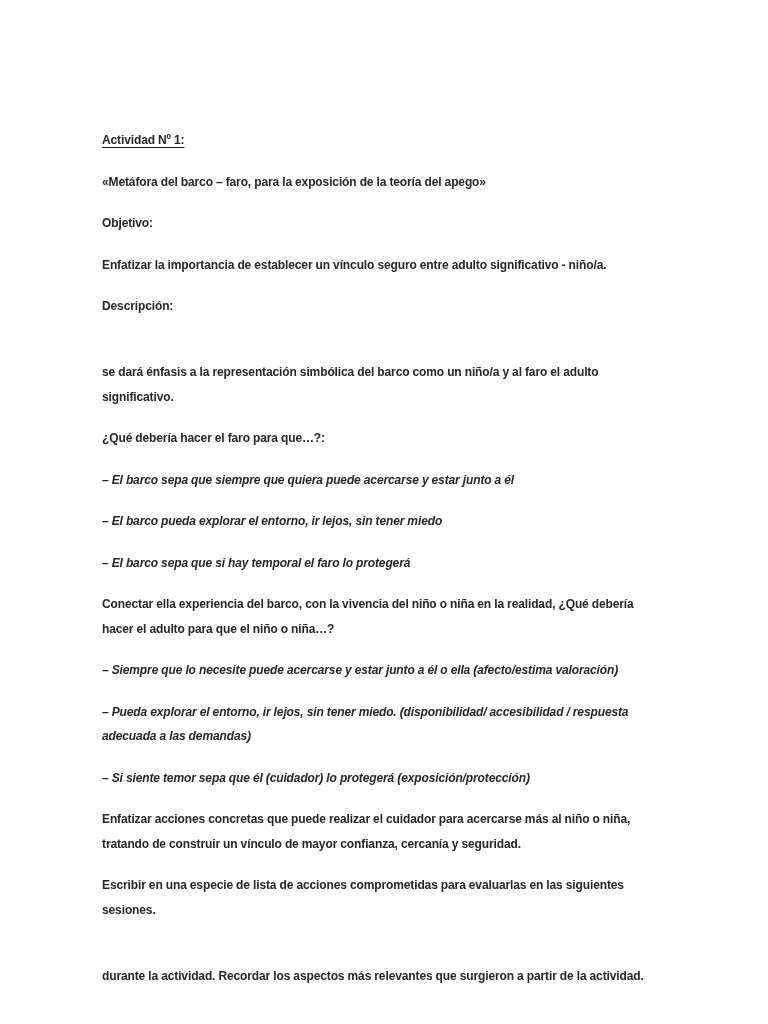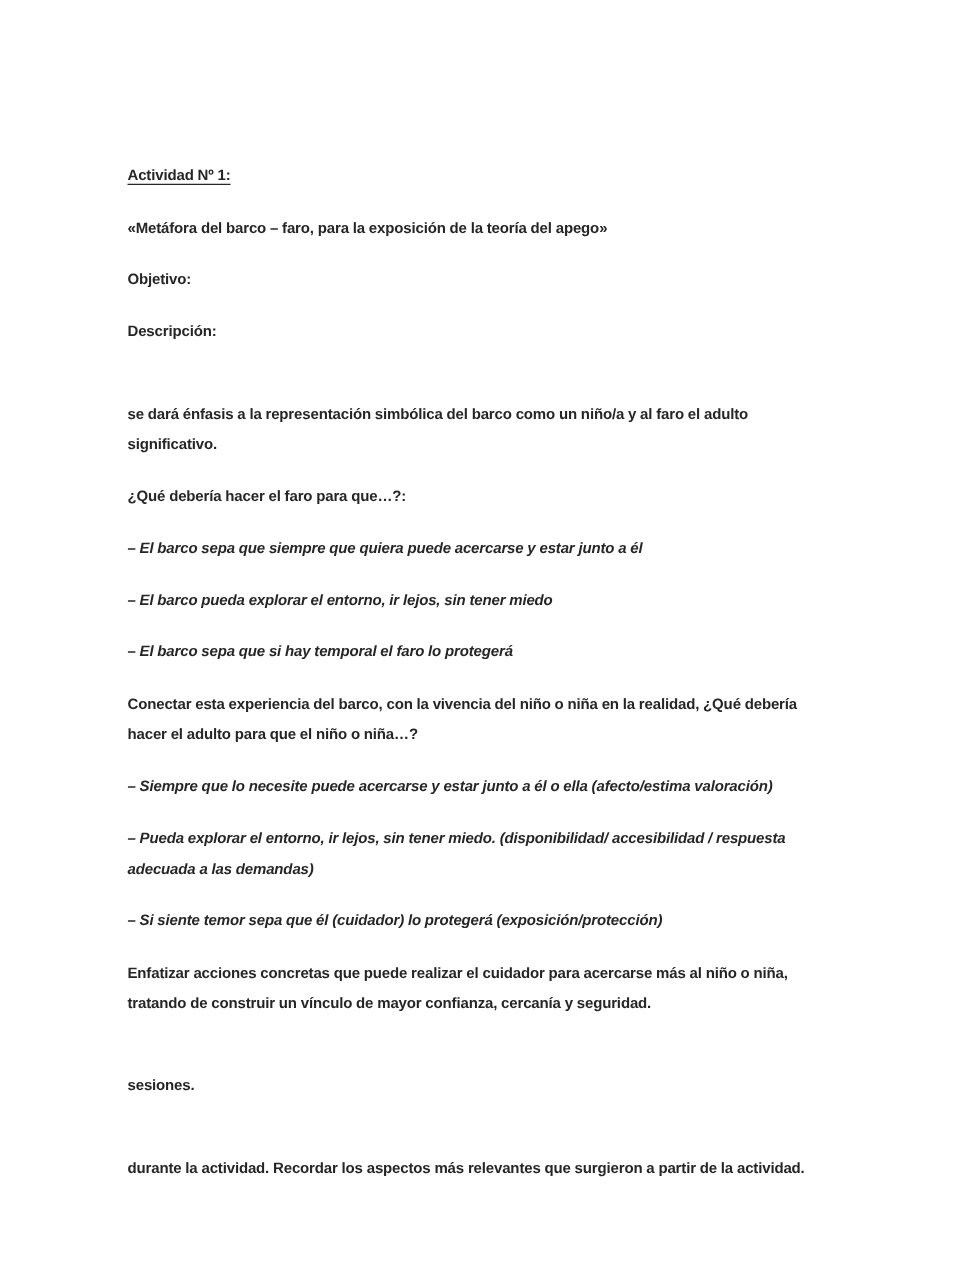--- a/index.html
+++ b/index.html
@@ -72,27 +72,28 @@
   .para br { line-height: 24.5px; }
 </style>
 </head>
 <body style="background: rgb(255, 255, 255); color: rgb(38, 38, 38);">
 
 <div class="page" style="background: rgb(255, 255, 255);">
   <div class="doc-body">
       <div class="title-wrap"><span class="para title">Actividad Nº 1:</span></div>
       <p class="para"><span>«Metáfora del barco – faro, para la exposición de la teoría del apego»</span></p>
       <p class="para"><span>Objetivo:</span></p>
+      <p class="para"><span>Enfatizar la importancia de establecer un vínculo seguro entre adulto significativo - niño/a.</span></p>
       <p class="para"><span>Descripción:</span></p>
       <p class="para"><br><span>se dará énfasis a la representación simbólica del barco como un niño/a y al faro el adulto</span><br><span>significativo.</span></p>
       <p class="para"><span>¿Qué debería hacer el faro para que…?:</span></p>
       <p class="para dash"><span>– El barco sepa que siempre que quiera puede acercarse y estar junto a él</span></p>
       <p class="para dash"><span>– El barco pueda explorar el entorno, ir lejos, sin tener miedo</span></p>
       <p class="para dash"><span>– El barco sepa que si hay temporal el faro lo protegerá</span></p>
-      <p class="para"><span>Conectar esta experiencia del barco, con la vivencia del niño o niña en la realidad, ¿Qué debería</span><br><span>hacer el adulto para que el niño o niña…?</span></p>
+      <p class="para"><span>Conectar ella experiencia del barco, con la vivencia del niño o niña en la realidad, ¿Qué debería</span><br><span>hacer el adulto para que el niño o niña…?</span></p>
       <p class="para dash"><span>– Siempre que lo necesite puede acercarse y estar junto a él o ella (afecto/estima valoración)</span></p>
       <p class="para dash"><span>– Pueda explorar el entorno, ir lejos, sin tener miedo. (disponibilidad/ accesibilidad / respuesta</span><br><span>adecuada a las demandas)</span></p>
       <p class="para dash"><span>– Si siente temor sepa que él (cuidador) lo protegerá (exposición/protección)</span></p>
       <p class="para"><span>Enfatizar acciones concretas que puede realizar el cuidador para acercarse más al niño o niña,</span><br><span>tratando de construir un vínculo de mayor confianza, cercanía y seguridad.</span></p>
-      <p class="para"><br><span>sesiones.</span></p>
+      <p class="para"><span>Escribir en una especie de lista de acciones comprometidas para evaluarlas en las siguientes</span><br><span>sesiones.</span></p>
       <p class="para"><br><span>durante la actividad. Recordar los aspectos más relevantes que surgieron a partir de la actividad.</span></p>
     </div>
 </div>
 
 </body></html>

